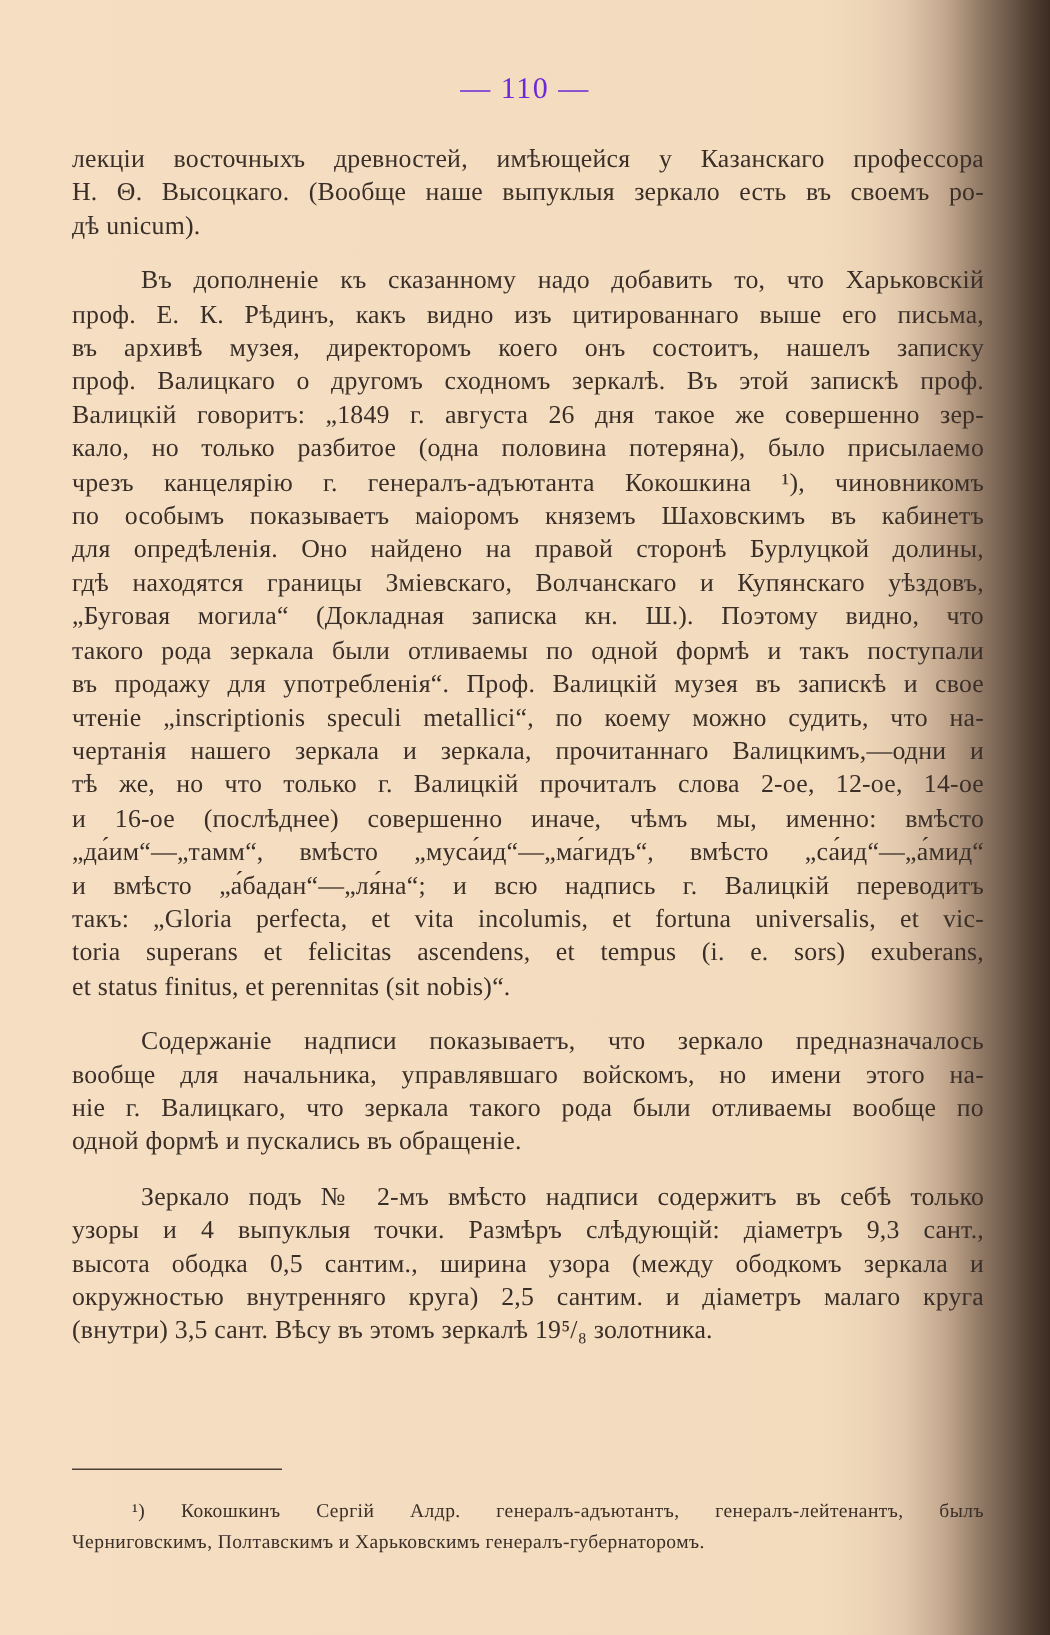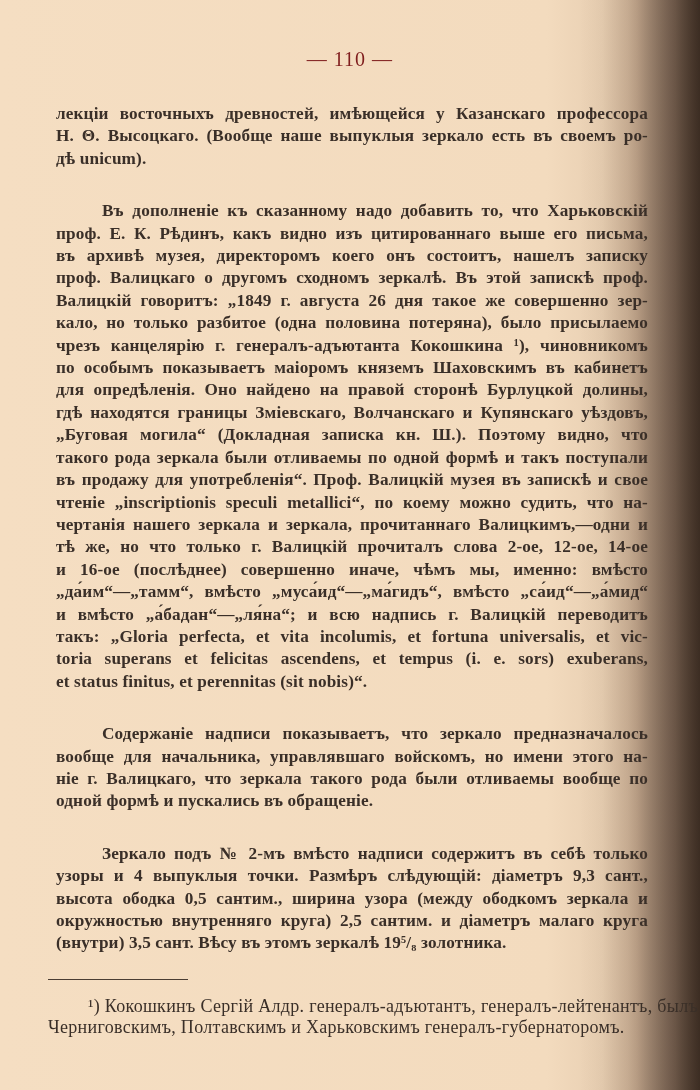--- a/index.html
+++ b/index.html
@@ -28,37 +28,36 @@
       background: linear-gradient(90deg, rgba(0,0,0,0) 0%, rgba(60,40,30,0.08) 40%, rgba(50,35,25,0.35) 80%, rgba(40,28,20,0.6) 100%);
       pointer-events: none;
     }
     .page-number {
       position: absolute;
       top: 48px;
       left: 0; width: 700px;
       text-align: center;
       font-size: 20px;
       letter-spacing: 1px;
-      color: #7f1d1d;
+      color: #6d28d9;
     }
     .body-text {
       position: absolute;
       left: 48px;
       top: 95px;
       width: 608px;
       font-size: 17.2px;
       line-height: 22.4px;
       text-align: justify;
       letter-spacing: 0.15px;
     }
     .para {
-      margin: 8px;
+      margin: 0;
       text-align: justify;
       text-align-last: left;
-      font-weight: bold;
     }
     .para .line {
       display: block;
       white-space: nowrap;
       text-align: justify;
       text-align-last: justify;
     }
     .para .line.last {
       text-align-last: left;
     }
@@ -70,21 +69,21 @@
       top: 979px;
       width: 140px;
       height: 1px;
       background: #4a3d33;
     }
     .footnote {
       position: absolute;
       left: 48px;
       top: 996px;
       width: 608px;
-      font-size: 18px;
+      font-size: 13px;
       line-height: 21px;
       letter-spacing: 0.3px;
     }
     .footnote .line {
       display: block;
       white-space: nowrap;
       text-align: justify;
       text-align-last: justify;
     }
     .footnote .line.last { text-align-last: left; }

